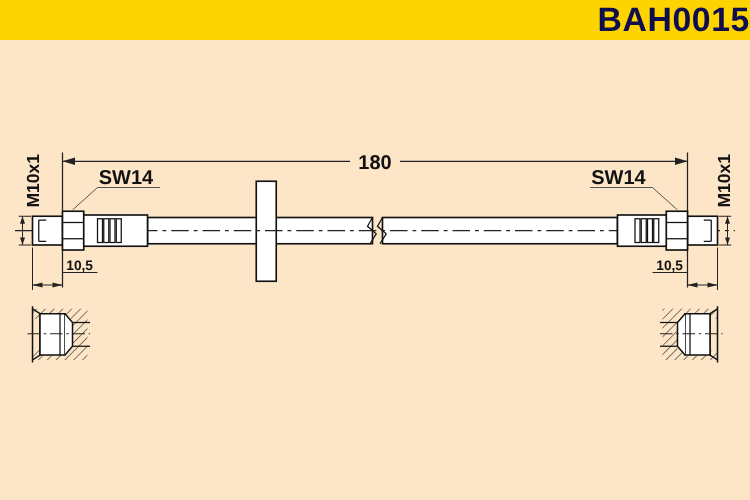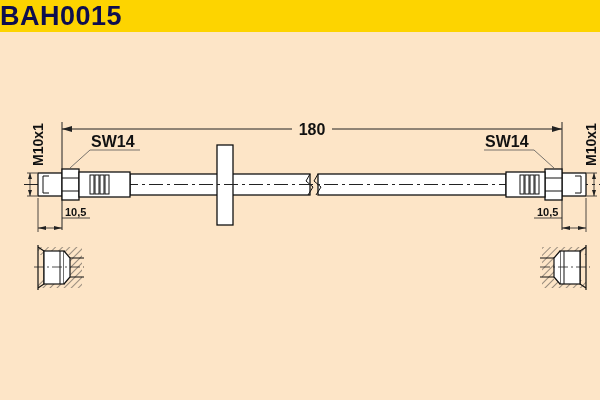--- a/index.html
+++ b/index.html
@@ -1,19 +1,19 @@
 <!DOCTYPE html>
 <html><head>
 <meta charset="utf-8">
 <style>
   html, body { margin:0; padding:0; }
   body { width:600px; height:400px; overflow:hidden; background:#FDE5C7; font-family:"Liberation Sans", sans-serif; }
-  .header { position:absolute; left:0; top:0; width:600px; height:32px; background:#FDD400; display:flex; align-items:center; justify-content:flex-start; }
+  .header { position:absolute; left:0; top:0; width:600px; height:32px; background:#FDD400; display:flex; align-items:center; justify-content:flex-end; }
   .title { font-weight:bold; font-size:27px; color:#0E0E4E; letter-spacing:0.5px; }
-  .canvas { position:absolute; left:12px; top:32px; width:488px; height:368px; }
+  .canvas { position:absolute; left:0; top:32px; width:488px; height:368px; }
   svg text { font-family:"Liberation Sans", sans-serif; }
 </style>
 </head>
 <body>
 
 <div class="header">
   <span class="title">BAH0015</span>
 </div>
 
 <div class="canvas">

